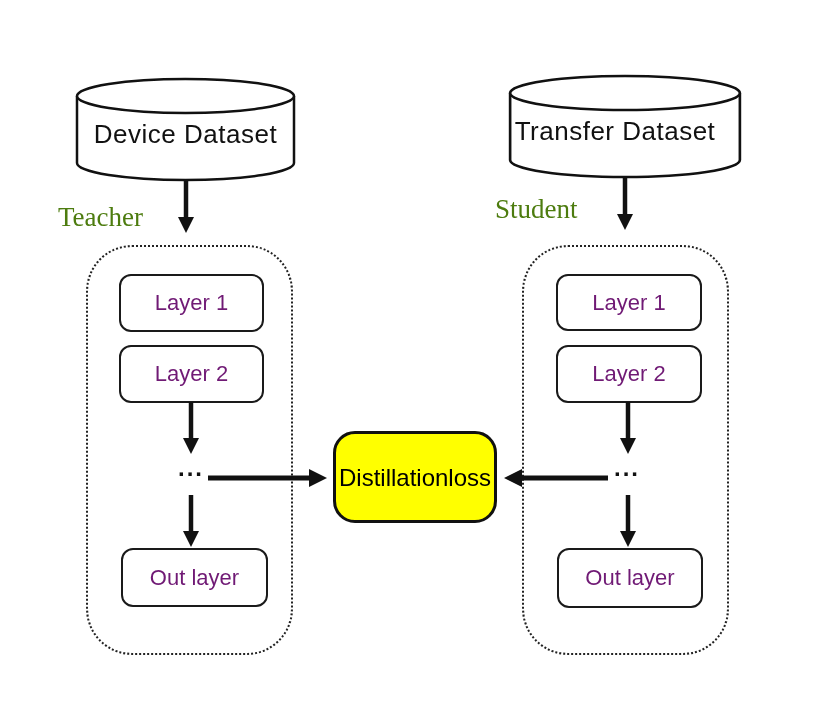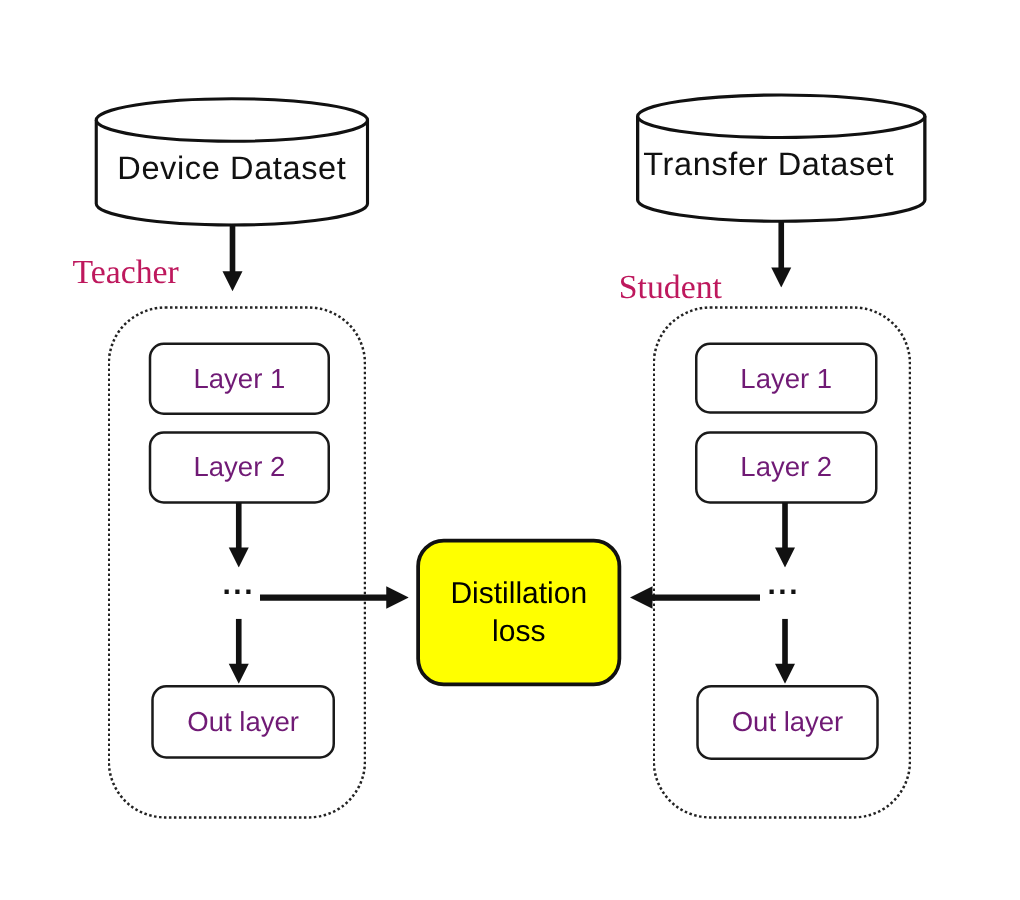--- a/index.html
+++ b/index.html
@@ -24,21 +24,21 @@
     font-size: 26px;
     letter-spacing: 0.5px;
     color: #111111;
   }
 
   
   .role-label {
     position: absolute;
     font-family: "Liberation Serif", serif;
     font-size: 27px;
-    color: #be185d;
+    color: #4d7c0f;
     white-space: nowrap;
   }
 
   
   .dotted-frame {
     position: absolute;
     width: 207px;
     height: 410px;
     border: 2px dotted #222222;
     border-radius: 46px;
@@ -70,27 +70,27 @@
     font-weight: bold;
     letter-spacing: 2px;
     color: #111111;
     line-height: 20px;
   }
 
   
   .loss-box {
     position: absolute;
     left: 333px; top: 431px;
-    width: 164px; height: 118px;
+    width: 164px; height: 92px;
     box-sizing: border-box;
     background: #FFFF00;
     border: 3px solid #111111;
     border-radius: 22px;
     display: flex;
-    flex-direction: column;
+    flex-direction: row;
     align-items: center;
     justify-content: center;
     z-index: 3;
   }
   .loss-box .loss-line {
     font-size: 24px;
     line-height: 31px;
     color: #000000;
     text-align: center;
   }
@@ -149,21 +149,21 @@
       <ellipse cx="110.5" cy="19" rx="108.5" ry="17" fill="#ffffff" stroke="#111111" stroke-width="2.5"></ellipse>
     </svg>
     <div class="cyl-label">Transfer Dataset</div>
   </div>
 
   <svg class="arrow-svg" style="left:615px; top:176px;" width="20" height="54">
     <line x1="10" y1="0" x2="10" y2="40" stroke="#111111" stroke-width="4.5"></line>
     <polygon points="10,54 2,38 18,38" fill="#111111"></polygon>
   </svg>
 
-  <div class="role-label" style="left:495px; top:214px;">Student</div>
+  <div class="role-label" style="left:495px; top:194px;">Student</div>
 
   <div class="dotted-frame" style="left:522px; top:245px;"></div>
 
   <div class="layer-box" style="left:556px; top:274px; width:146px; height:57px;">
     <span>Layer 1</span>
   </div>
 
   <div class="layer-box" style="left:556px; top:345px; width:146px; height:58px;">
     <span>Layer 2</span>
   </div>

